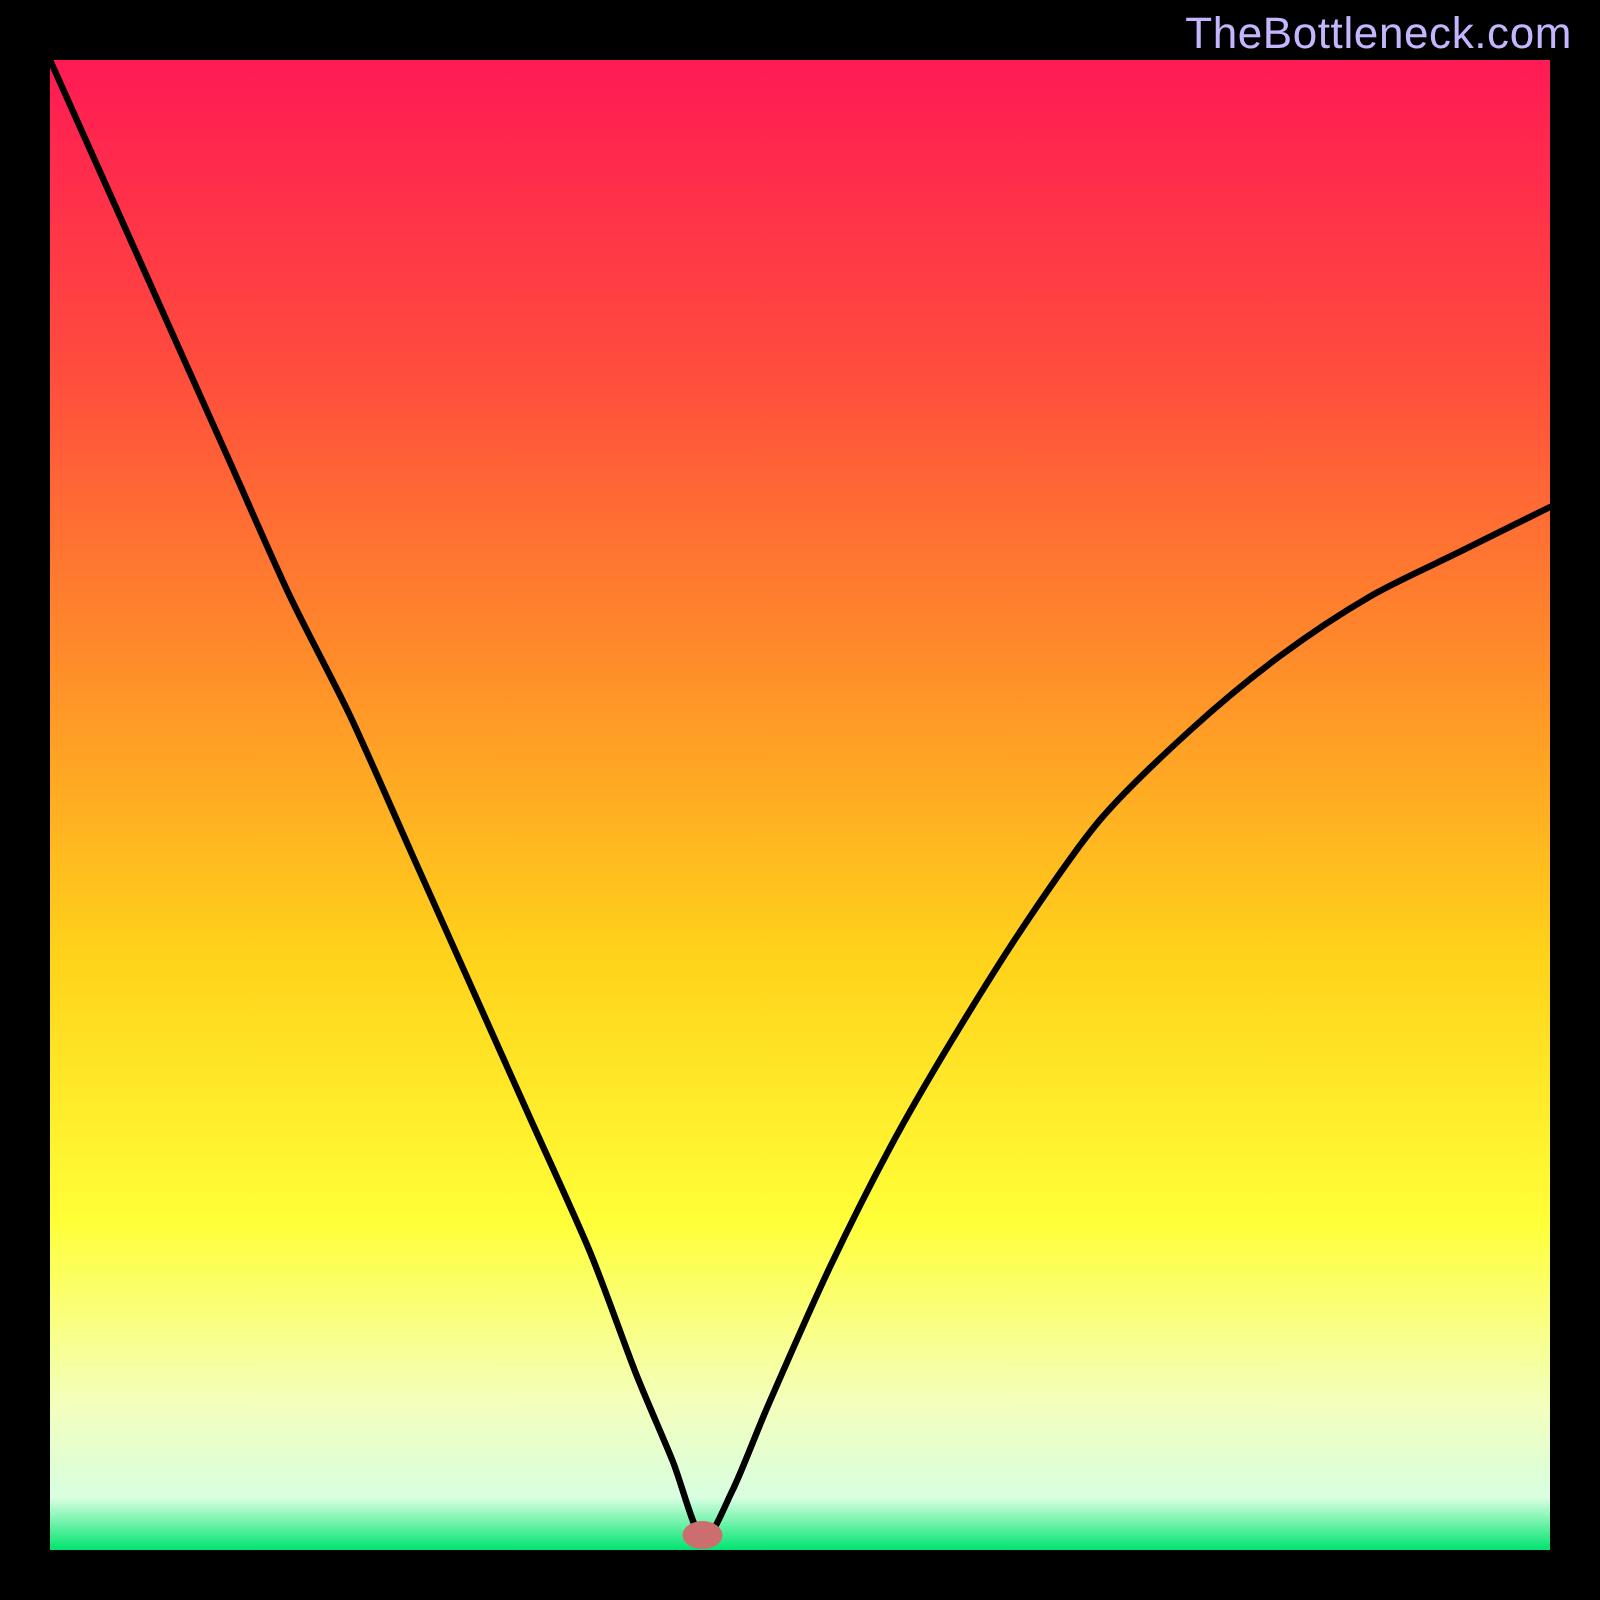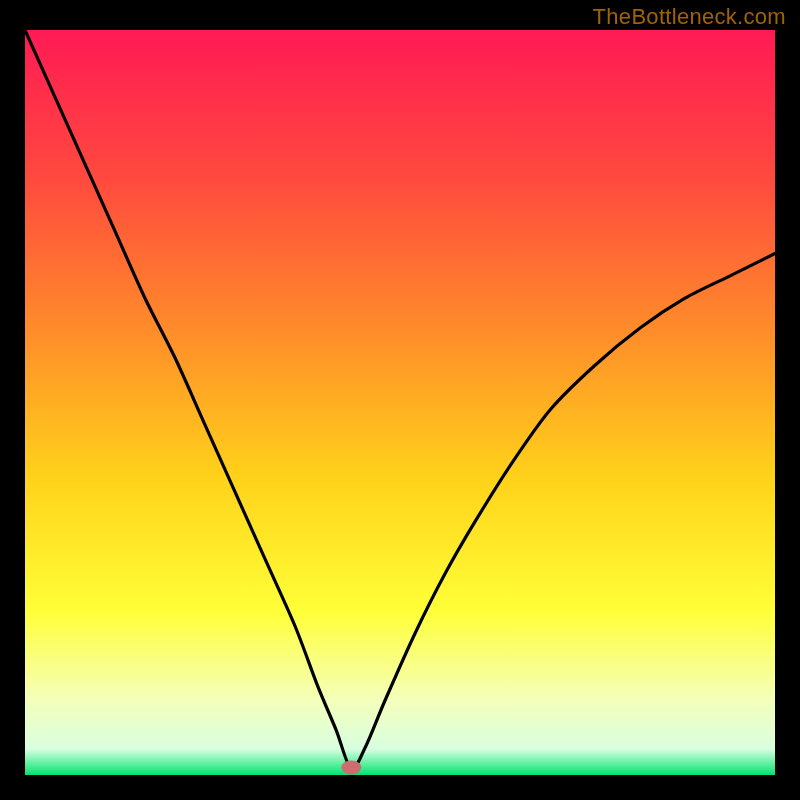--- a/index.html
+++ b/index.html
@@ -14,21 +14,21 @@
   .frame {
     position: relative;
     width: 800px;
     height: 800px;
     background: #000;
   }
   .watermark {
     position: absolute;
     top: 4px;
     right: 14px;
-    color: #a16207;
+    color: #c4b5fd;
     font-size: 22px;
     font-weight: 500;
     letter-spacing: 0.3px;
     user-select: none;
   }
   .plot {
     position: absolute;
     left: 25px;
     top: 30px;
     width: 750px;

